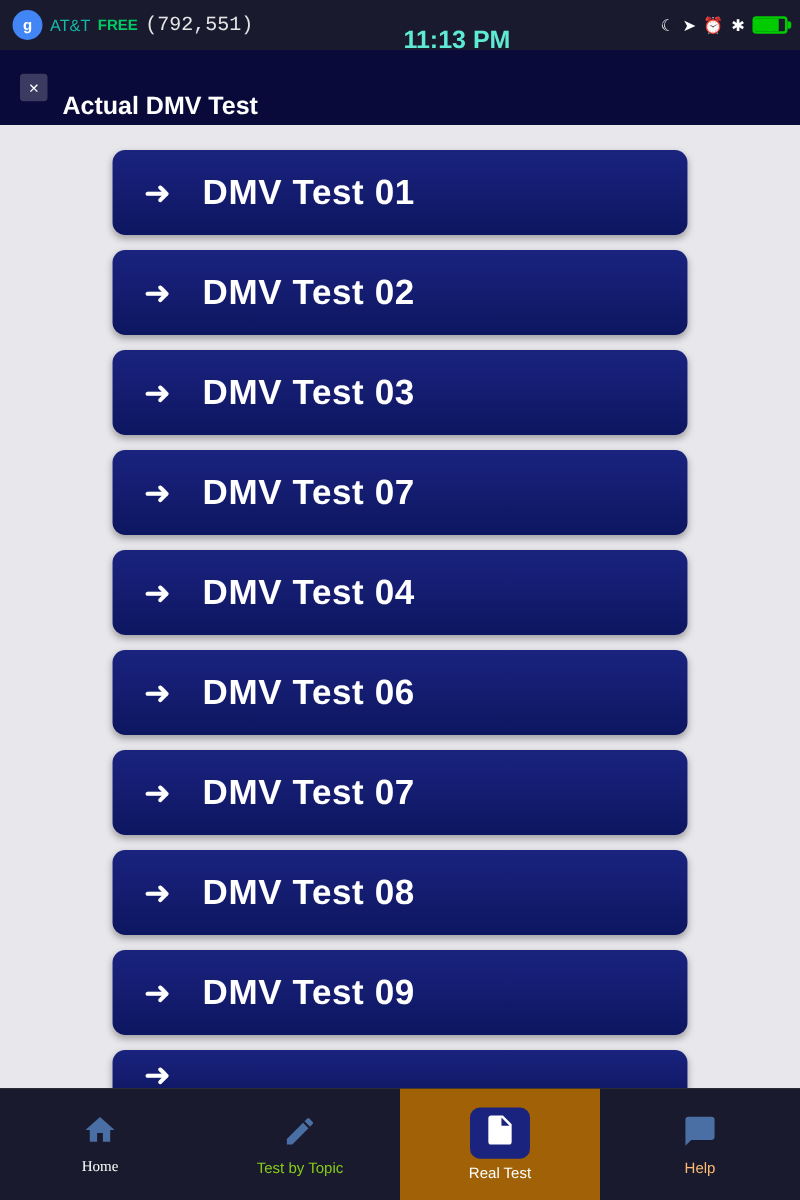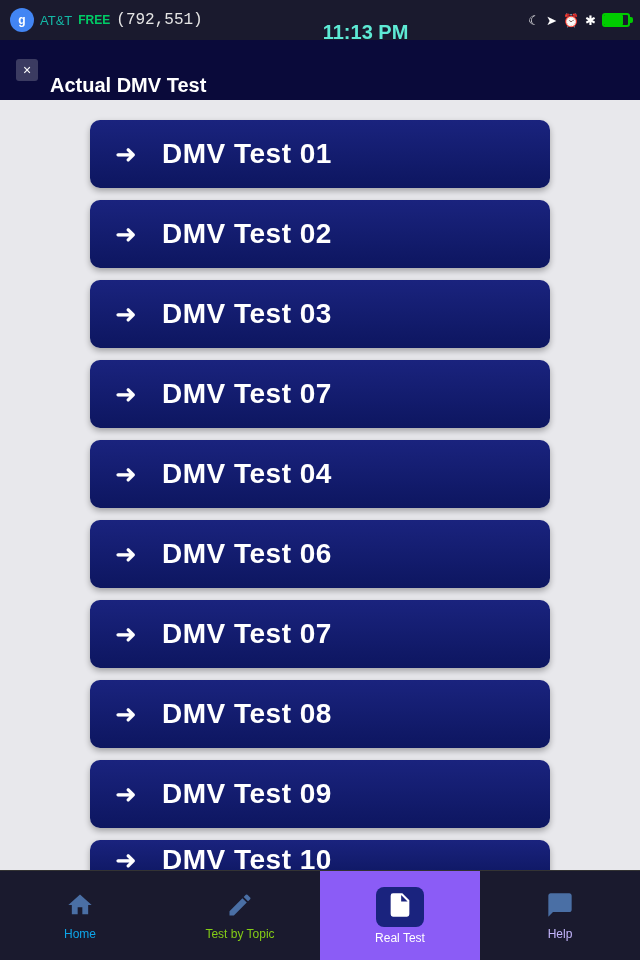--- a/index.html
+++ b/index.html
@@ -205,21 +205,21 @@
       display: flex;
       flex-direction: column;
       align-items: center;
       justify-content: center;
       gap: 4px;
       cursor: pointer;
       color: #4a6fa5;
     }
     .tab-item.active {
       color: white;
-      background: #8b5cf6;
+      background: #a16207;
     }
     .tab-icon {
       font-size: 26px;
       line-height: 1;
     }
     .tab-label {
       font-size: 12px;
       font-weight: 500;
     }
     .tab-item.active .tab-icon-bg {
@@ -302,35 +302,34 @@
       <span class="test-btn-label">DMV Test 08</span>
     </button>
 
     <button class="test-btn">
       <span class="arrow-icon">➜</span>
       <span class="test-btn-label">DMV Test 09</span>
     </button>
 
     <button class="test-btn-partial">
       <span class="arrow-icon">➜</span>
-      <span class="test-btn-label">DMV Test 10</span>
     </button>
 
   </div>
 </div>
 
 <div class="tab-bar">
 
   <div class="tab-item">
     <span class="tab-icon">
       <svg width="28" height="28" viewBox="0 0 24 24" fill="#4a6fa5">
         <path d="M10 20v-6h4v6h5v-8h3L12 3 2 12h3v8z"></path>
       </svg>
     </span>
-    <span class="tab-label" style="color:#0ea5e9;">Home</span>
+    <span class="tab-label" style="color:#ffffff;font-family:Liberation Serif, serif;">Home</span>
   </div>
 
   <div class="tab-item">
     <span class="tab-icon">
       <svg width="28" height="28" viewBox="0 0 24 24" fill="#4a6fa5">
         <path d="M3 17.25V21h3.75L17.81 9.94l-3.75-3.75L3 17.25zM20.71 7.04a1 1 0 000-1.41l-2.34-2.34a1 1 0 00-1.41 0l-1.83 1.83 3.75 3.75 1.83-1.83z"></path>
       </svg>
     </span>
     <span class="tab-label" style="color:#84cc16;">Test by Topic</span>
   </div>
@@ -343,16 +342,16 @@
     </div>
     <span class="tab-label" style="color:white;">Real Test</span>
   </div>
 
   <div class="tab-item">
     <span class="tab-icon">
       <svg width="28" height="28" viewBox="0 0 24 24" fill="#4a6fa5">
         <path d="M20 2H4c-1.1 0-2 .9-2 2v18l4-4h14c1.1 0 2-.9 2-2V4c0-1.1-.9-2-2-2z"></path>
       </svg>
     </span>
-    <span class="tab-label" style="color:#c4b5fd;text-align:center;">Help</span>
+    <span class="tab-label" style="color:#fdba74;text-align:center;">Help</span>
   </div>
 
 </div>
 
 </body></html>

